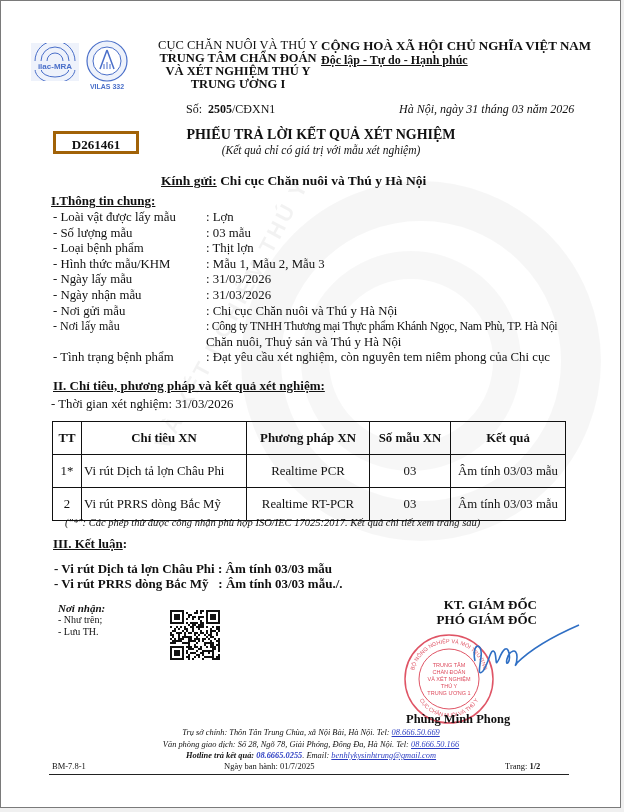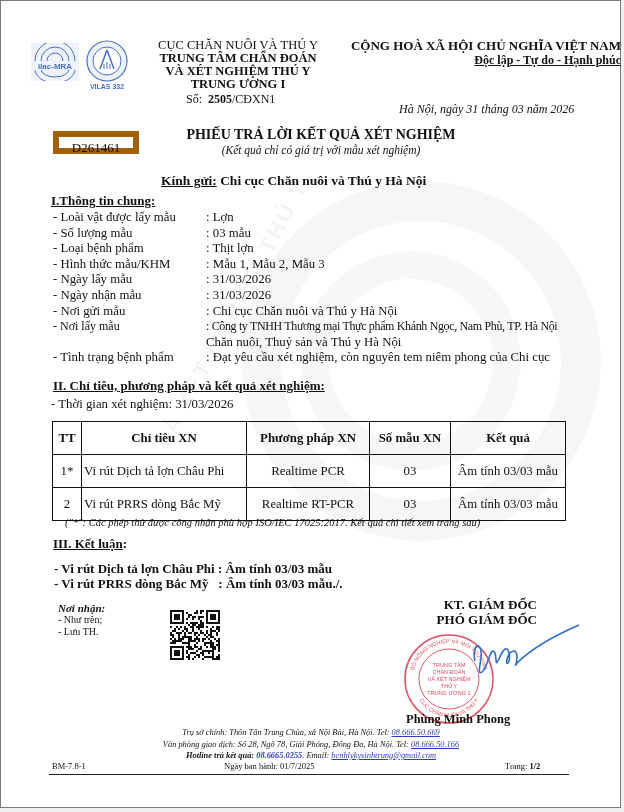--- a/index.html
+++ b/index.html
@@ -26,29 +26,29 @@
     color: rgba(0,0,0,0.05); letter-spacing: 3px; white-space: nowrap;
   }
   
   .logo-ilac {
     position: absolute; left: 30px; top: 42px; width: 48px; height: 38px;
   }
   .logo-vilas { position: absolute; left: 80px; top: 38px; width: 52px; height: 52px; }
   .agency { position: absolute; left: 142px; top: 38px; width: 190px; text-align: center; font-size: 12.5px; line-height: 13px; }
   .agency .l1 { font-weight: normal; }
   .agency .b { font-weight: bold; }
-  .docno { position: absolute; left: 185px; top: 91px; font-size: 12px; }
+  .docno { position: absolute; left: 185px; top: 101px; font-size: 12px; }
   .docno b { font-weight: bold; }
-  .nation { position: absolute; left: 320px; top: 38px; width: 300px; text-align: right; }
+  .nation { position: absolute; left: 320px; top: 38px; width: 300px; text-align: left; }
   .nation .n1 { font-weight: bold; font-size: 13px; line-height: 14px; }
   .nation .n2 { font-weight: bold; font-size: 12px; text-decoration: underline; line-height: 14px; }
   .placedate { position: absolute; left: 398px; top: 101px; font-style: italic; font-size: 12px; }
   .code-box {
-    position: absolute; left: 52px; top: 130px; width: 86px; height: 23px; border: 6px solid #a16207;
-    box-sizing: border-box; text-align: center; font-weight: normal; font-size: 13px; line-height: 21px;
+    position: absolute; left: 52px; top: 130px; width: 86px; height: 23px; border: 3px solid #a16207;
+    box-sizing: border-box; text-align: center; font-weight: bold; font-size: 13px; line-height: 21px;
   }
   .title { position: absolute; left: 140px; top: 126px; width: 360px; text-align: center; }
   .title .t1 { font-weight: bold; font-size: 14px; line-height: 16px; }
   .title .t2 { font-style: italic; font-size: 11.5px; line-height: 14px; }
   .greet { position: absolute; left: 160px; top: 172px; font-weight: bold; font-size: 13.5px; }
   .greet u { text-decoration: underline; }
   .sec { position: absolute; font-weight: bold; font-size: 13px; text-decoration: underline; }
   .info { position: absolute; left: 52px; top: 209px; font-size: 12.8px; line-height: 15.6px; }
   .info .row { display: flex; }
   .info .k { width: 153px; white-space: nowrap; }

